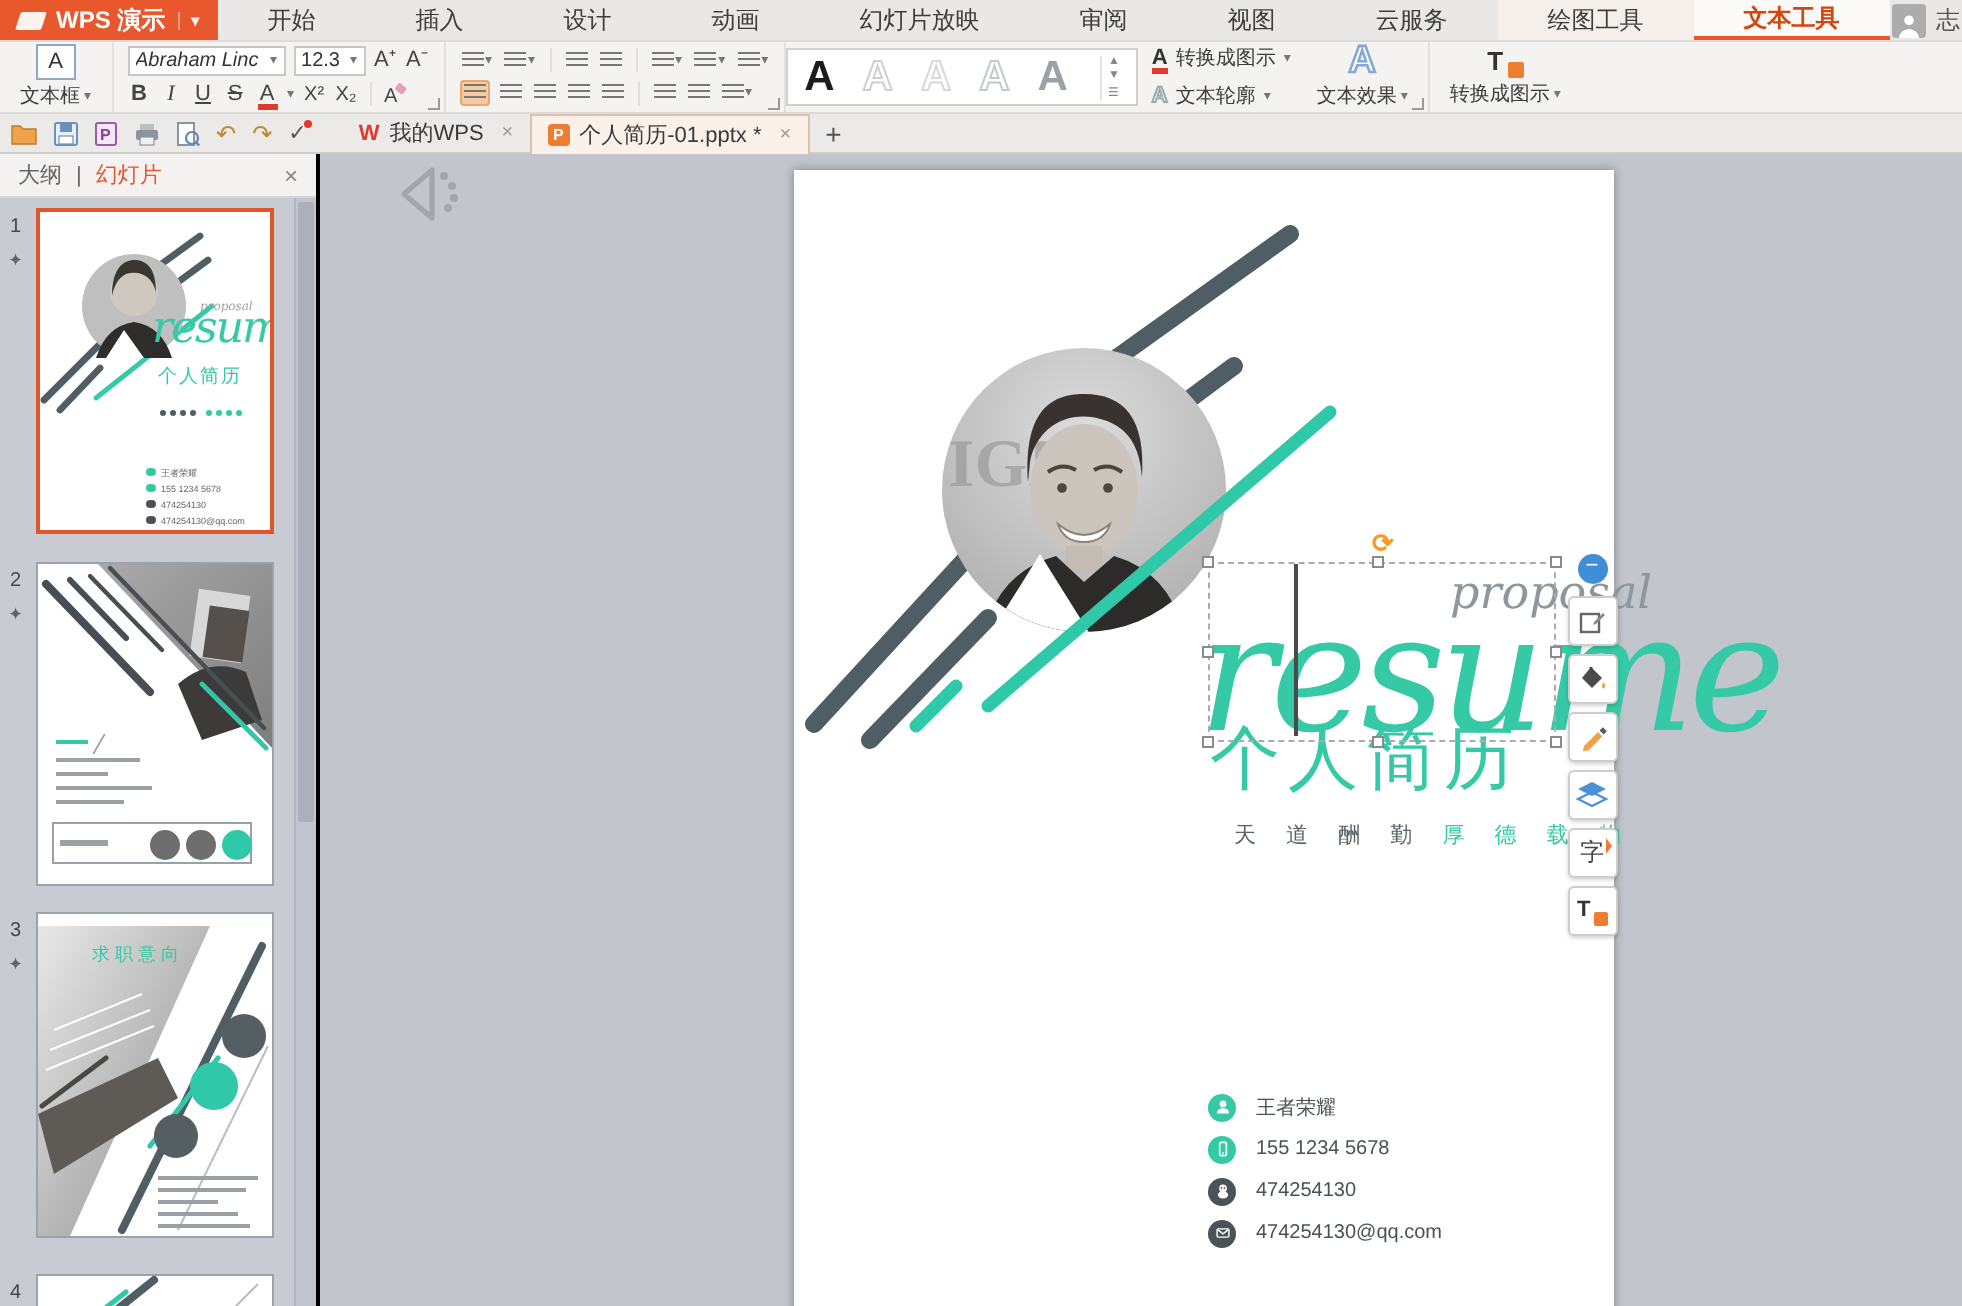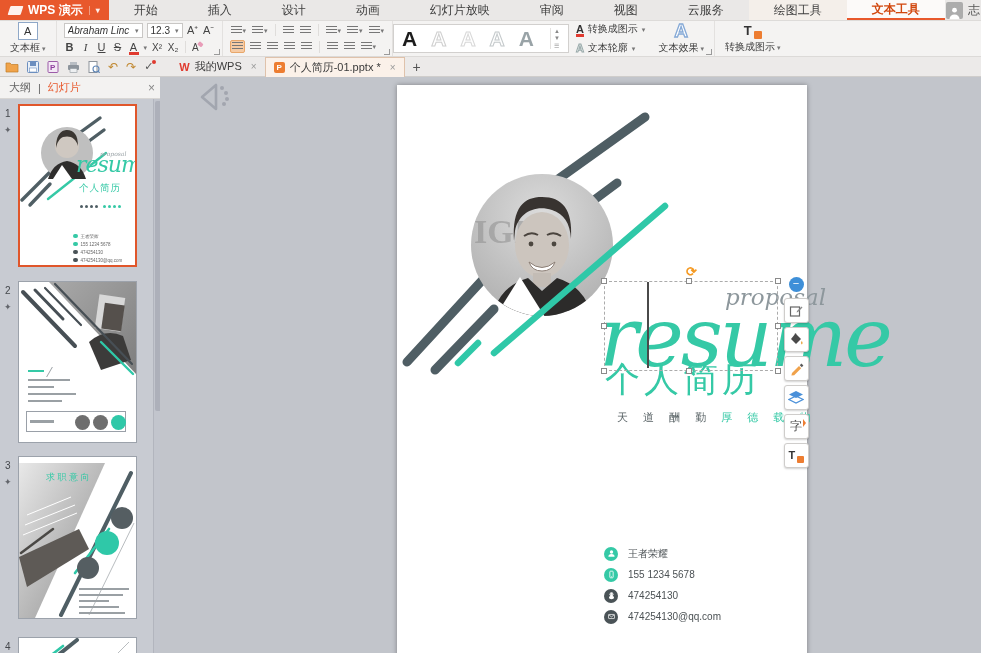--- a/index.html
+++ b/index.html
@@ -61,21 +61,21 @@
   .doctabs{display:flex;height:20px;margin-left:10px;align-items:stretch;}
   .dtab{display:flex;align-items:center;font-size:11px;padding:0 8px;gap:5px;color:#3a3a3a;white-space:nowrap;}
   .dtab .x{font-size:10px;color:#999;margin-left:4px;}
   .dtab.active{background:#FBF1E9;border:1px solid #DFC2AB;border-bottom:none;}
   .wlogo{color:#E03A2F;font-weight:bold;font-size:11px;}
   .ppticon{width:11px;height:11px;background:#ED7D31;border-radius:2px;color:#fff;font-size:8px;font-weight:bold;display:flex;align-items:center;justify-content:center;}
   .newtab{font-size:14px;color:#555;padding:0 8px;display:flex;align-items:center;}
 
   
   .workspace{position:absolute;top:77px;left:0;right:0;bottom:0;}
-  .sidebar{position:absolute;left:0;top:0;bottom:0;width:165px;background:#C8CBD2;border-right:1px solid #000000;}
+  .sidebar{position:absolute;left:0;top:0;bottom:0;width:165px;background:#C8CBD2;border-right:7px solid #000000;}
   .sb-header{height:22px;background:#F3F2F1;display:flex;align-items:center;font-size:11px;color:#666;padding:0 9px;gap:7px;border-bottom:1px solid #D8D6D4;}
   .sb-header .on{color:#E8582C;}
   .sb-x{margin-left:auto;color:#888;font-size:12px;}
   .thumbs{position:absolute;top:22px;left:0;right:11px;bottom:0;overflow:hidden;}
   .sb-scroll{position:absolute;top:22px;right:0;bottom:0;width:11px;background:#C2C5CD;border-left:1px solid #B2B5BE;}
   .sb-thumb{position:absolute;top:2px;left:1px;right:1px;height:56%;background:#ADB0BA;border-radius:2px;}
   .tnum{position:absolute;left:5px;font-size:10px;color:#44474c;}
   .tstar{position:absolute;left:4px;font-size:9px;color:#62656b;}
   .thumb{position:absolute;left:18px;width:119px;background:#fff;border:1px solid #9CA2AB;overflow:hidden;}
   .thumb.sel{border:2px solid #E0562B;}

